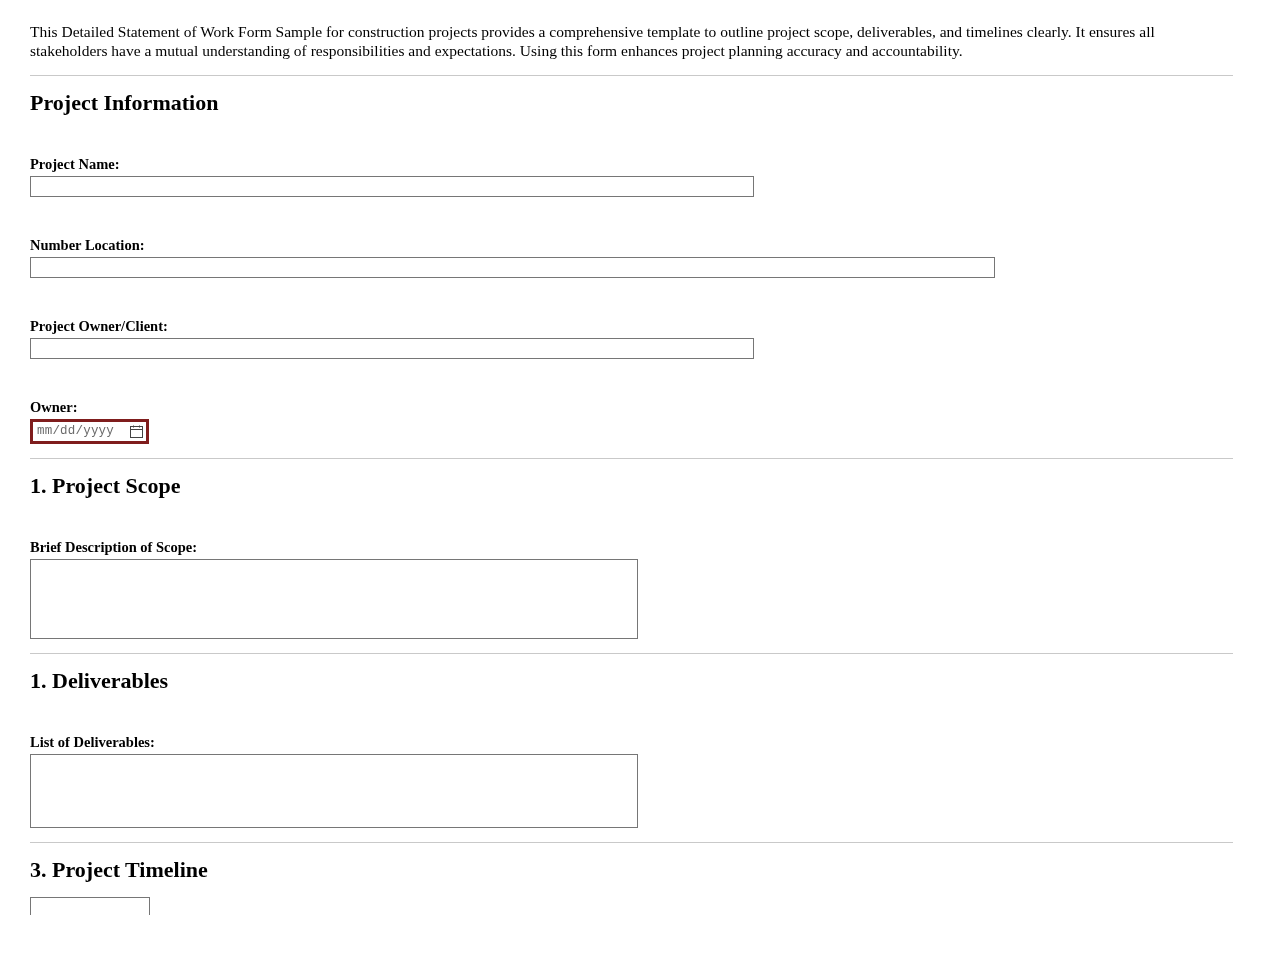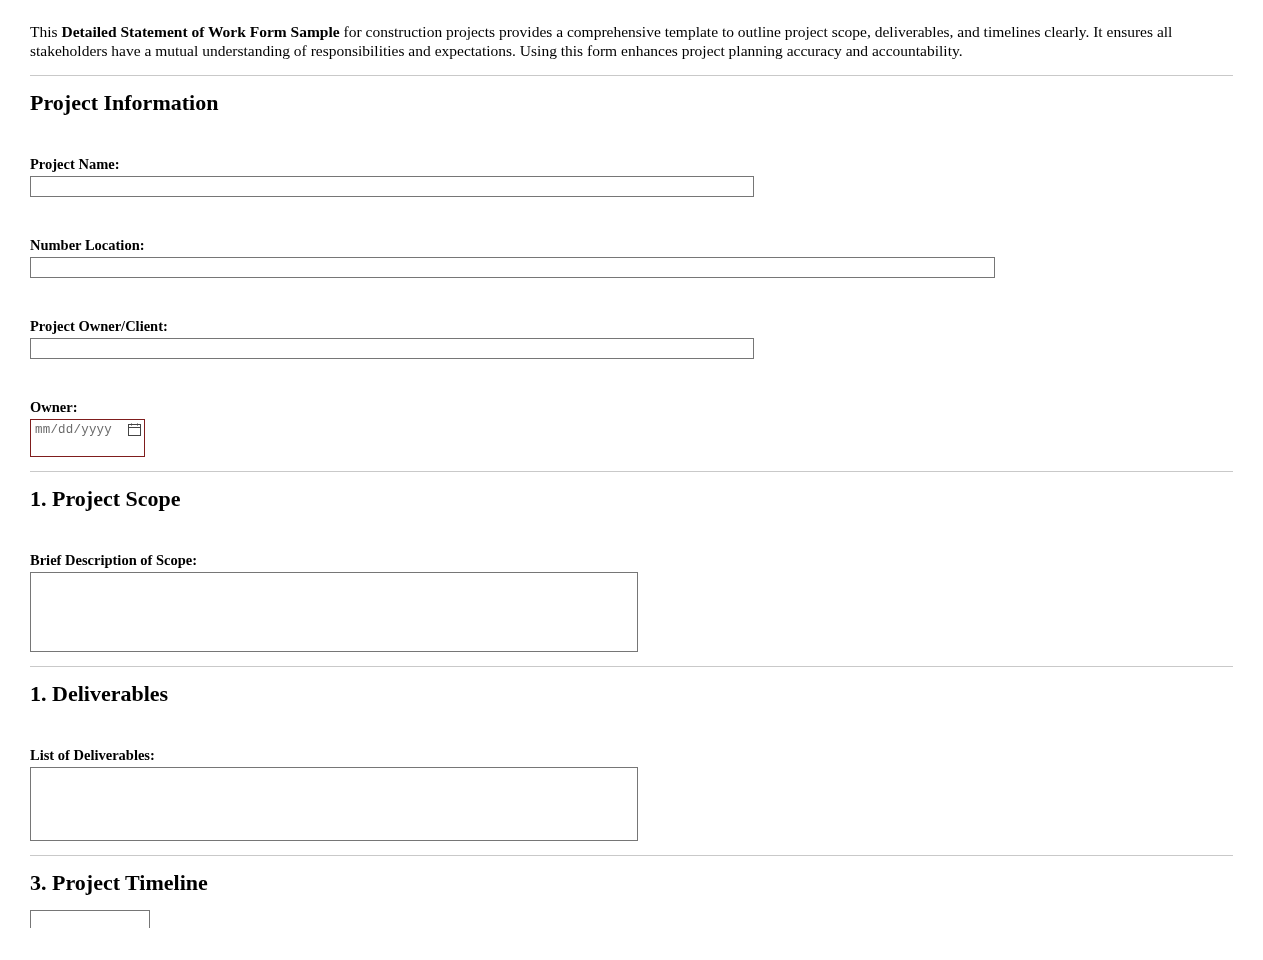--- a/index.html
+++ b/index.html
@@ -25,21 +25,21 @@
     margin: 6px 0 18px 0;
     letter-spacing: -0.2px;
   }
   p.intro {
     font-size: 15.5px;
     line-height: 1.25;
     margin: 0 0 14px 0;
     max-width: 1185px;
   }
   p.intro b {
-    font-weight: bold;
+    font-weight: normal;
     margin-top: 36px;
   }
   hr.rule {
     border: none;
     border-top: 1px solid #c9c9c9;
     margin: 14px 0 14px 0;
   }
   h2.section-title {
     font-size: 22px;
     font-weight: bold;
@@ -64,24 +64,24 @@
     background: #ffffff;
     box-sizing: content-box;
     outline: none;
   }
   input.w-720 { width: 718px; }
   input.w-478 { width: 477px; }
   input.w-960 { width: 959px; }
   .date-wrap {
     display: inline-flex;
     align-items: center;
-    border: 1px solid #7f1d1d;
+    border: 3px solid #7f1d1d;
     background: #ffffff;
     height: 17px;
-    padding: 1px 3px 18px 4px;
+    padding: 1px 3px 1px 4px;
     width: 106px;
     box-sizing: content-box;
     font-family: "Liberation Mono", monospace;
     font-size: 12.5px;
     color: #6b6b6b;
     letter-spacing: 0.2px;
   }
   .date-text { flex: 1; }
   .date-icon {
     width: 13px;

